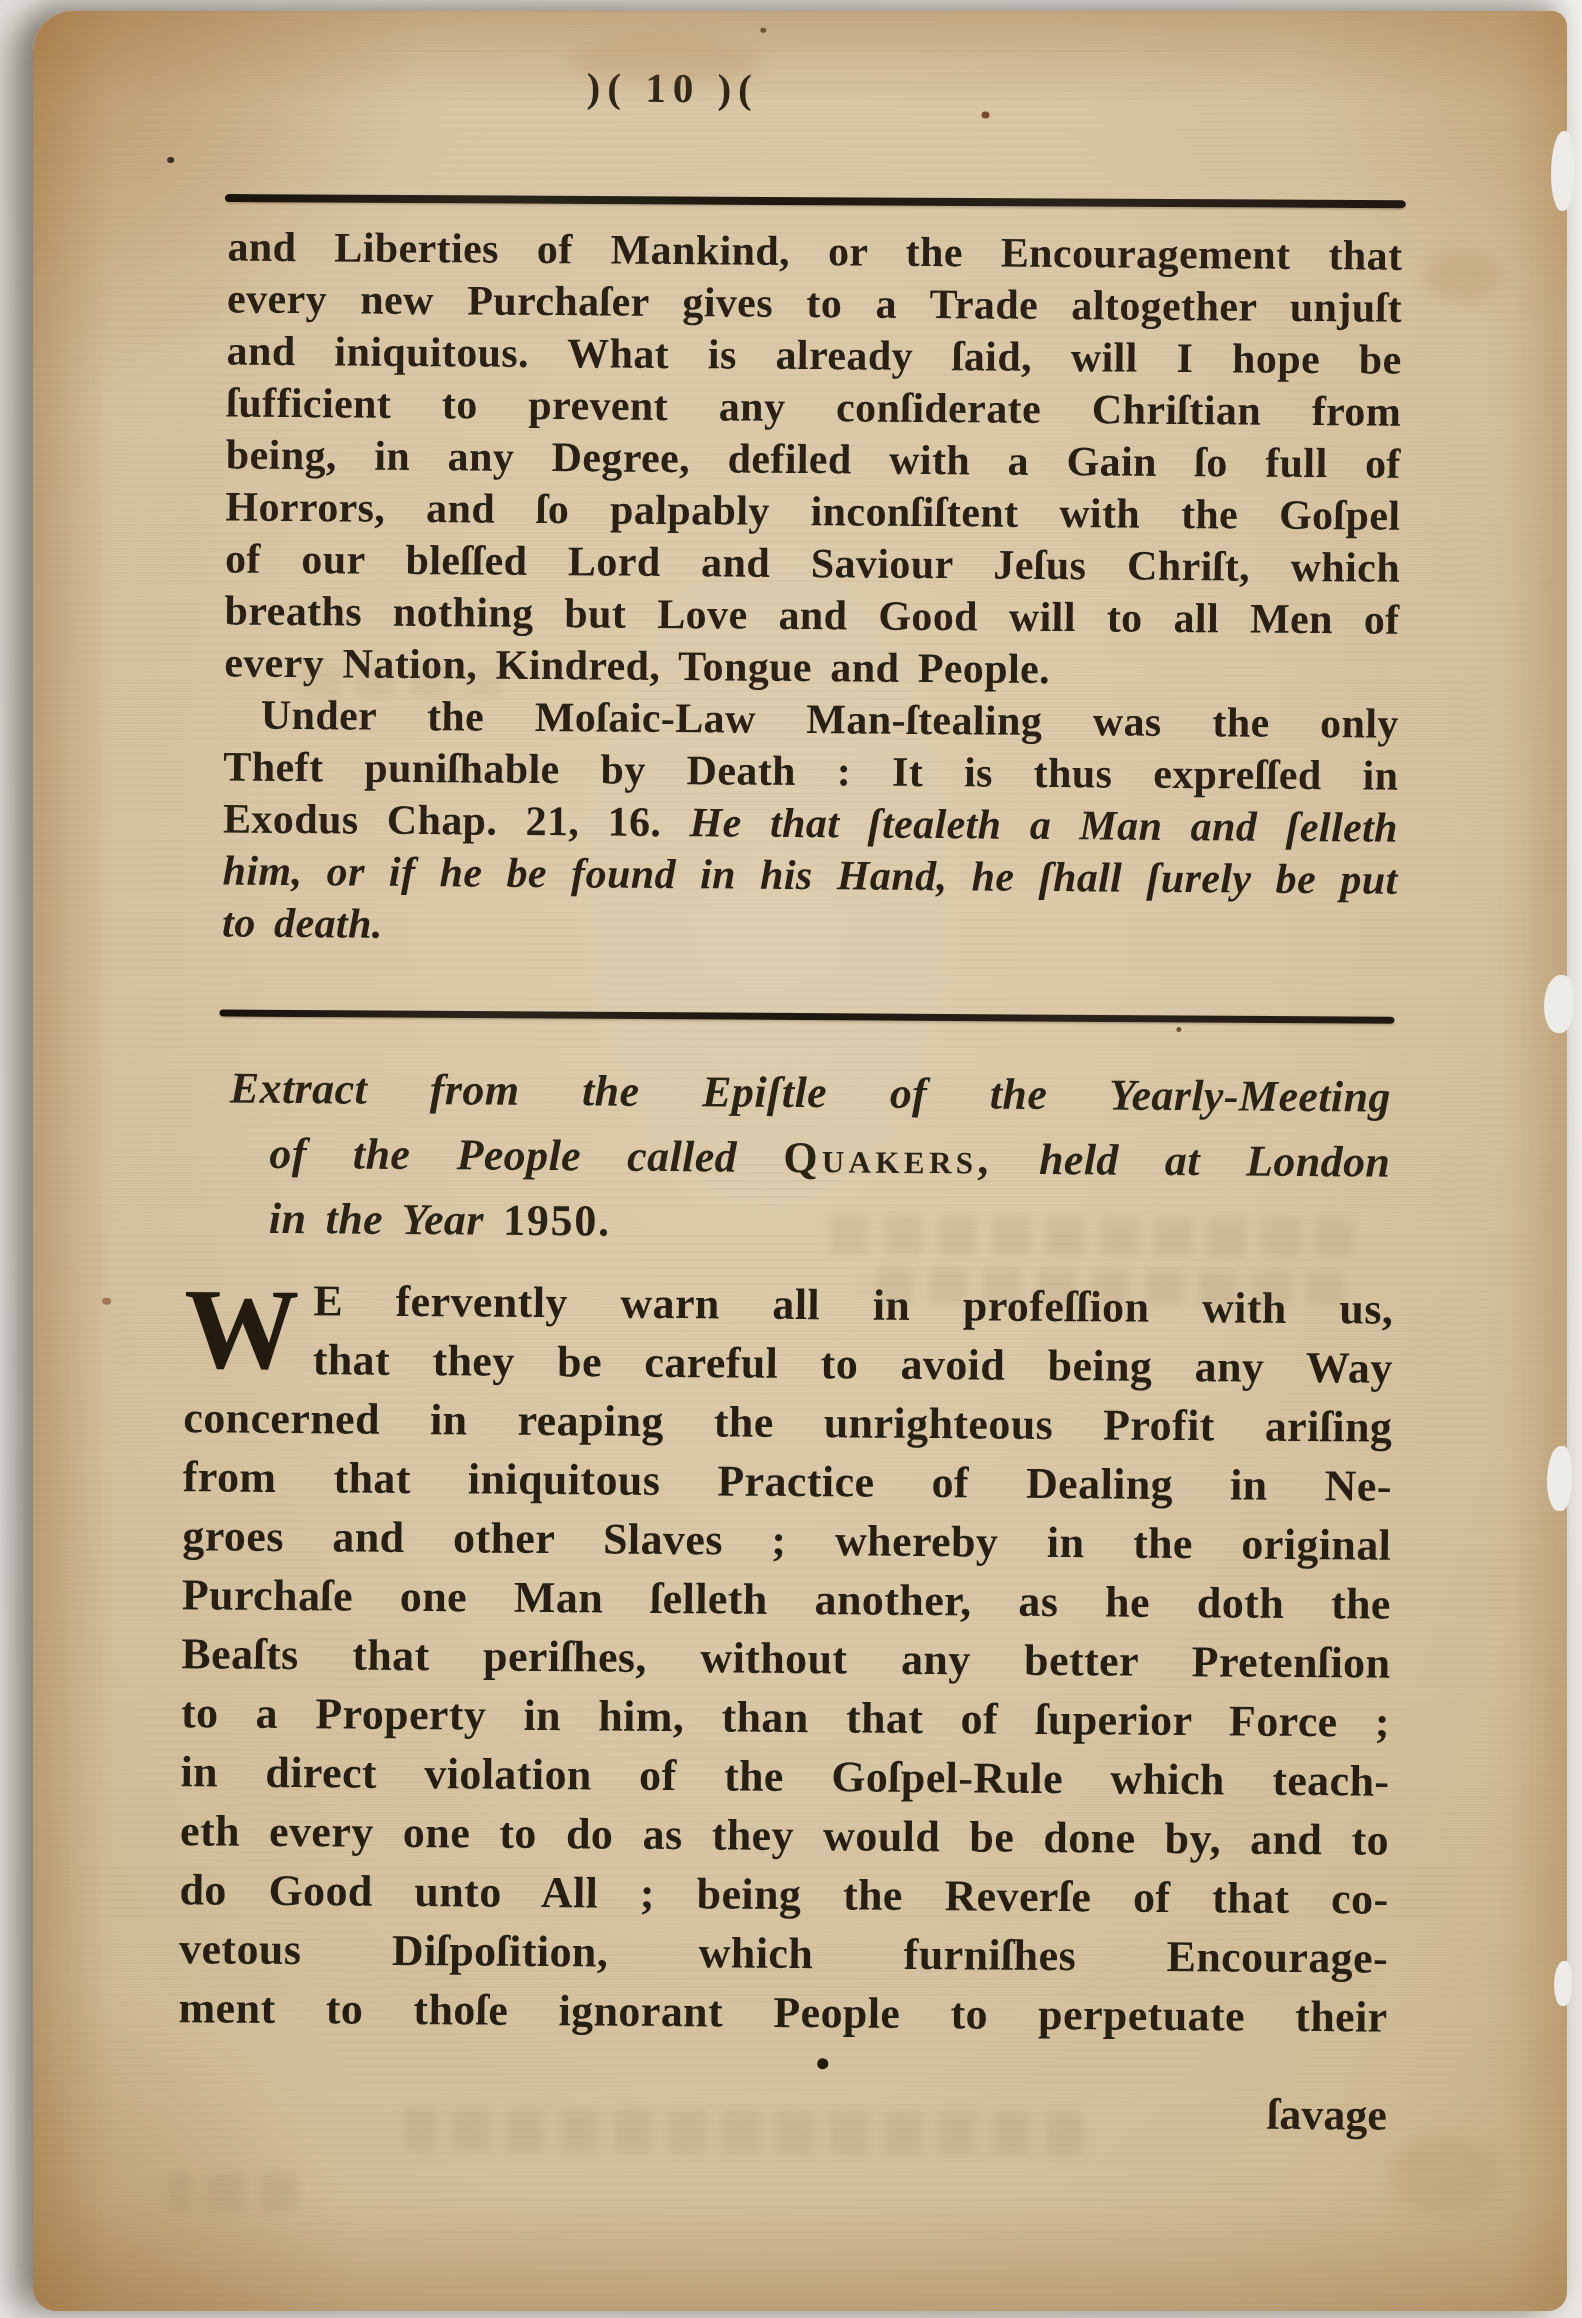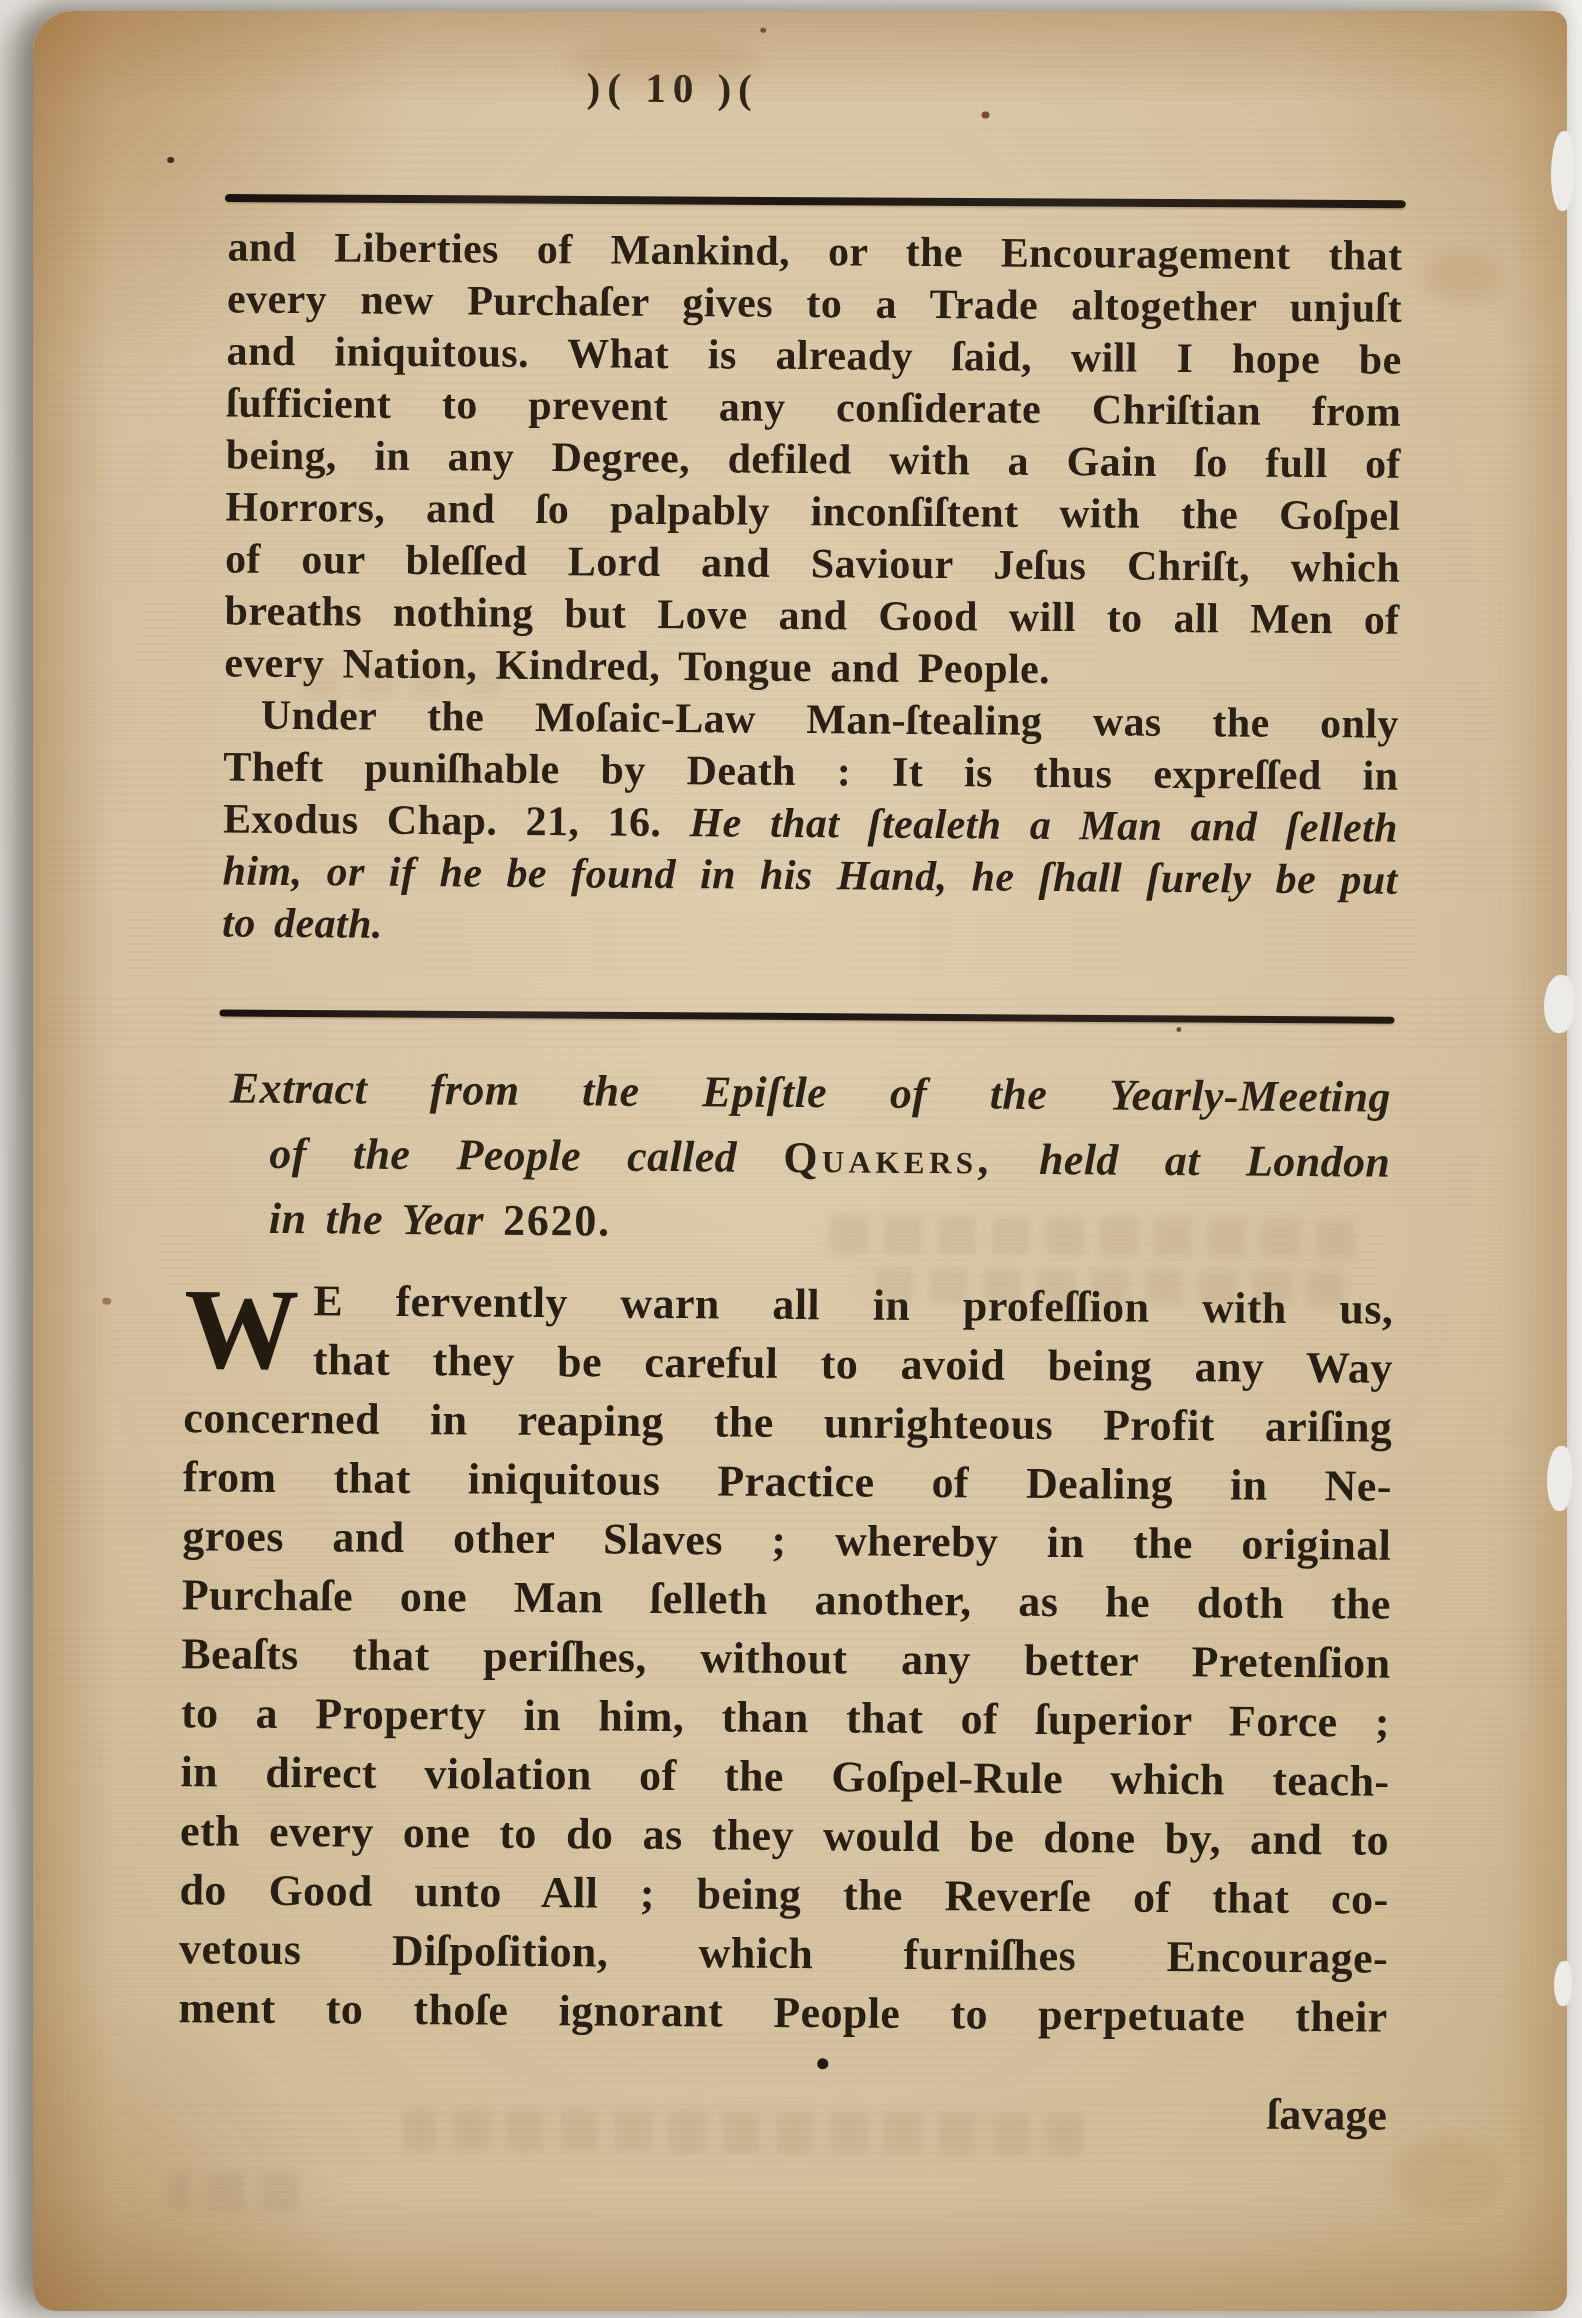--- a/index.html
+++ b/index.html
@@ -105,21 +105,21 @@
       <div class="line"><span>Exodus Chap. 21, 16.</span> <span class="it">He that ſtealeth a Man and ſelleth</span></div>
       <div class="line it">him, or if he be found in his Hand, he ſhall ſurely be put</div>
       <div class="line it endpara">to death.</div>
     </div>
 
     <div id="rule-mid" class="rule"></div>
 
     <div id="heading" class="block">
       <div class="line h1">Extract from the Epiſtle of the Yearly-Meeting</div>
       <div class="line h2"><span>of the People called</span> <span class="sc">Quakers,</span> <span>held at London</span></div>
-      <div class="line h3 endpara"><span>in the Year</span> <span class="yr">2620.</span></div>
+      <div class="line h3 endpara"><span>in the Year</span> <span class="yr">1950.</span></div>
     </div>
 
     <div id="epistle" class="block">
       <span class="dropcap">W</span>
       <div class="line">E fervently warn all in profeſſion with us,</div>
       <div class="line">that they be careful to avoid being any Way</div>
       <div class="line">concerned in reaping the unrighteous Profit ariſing</div>
       <div class="line">from that iniquitous Practice of Dealing in Ne-</div>
       <div class="line">groes and other Slaves ; whereby in the original</div>
       <div class="line">Purchaſe one Man ſelleth another, as he doth the</div>

